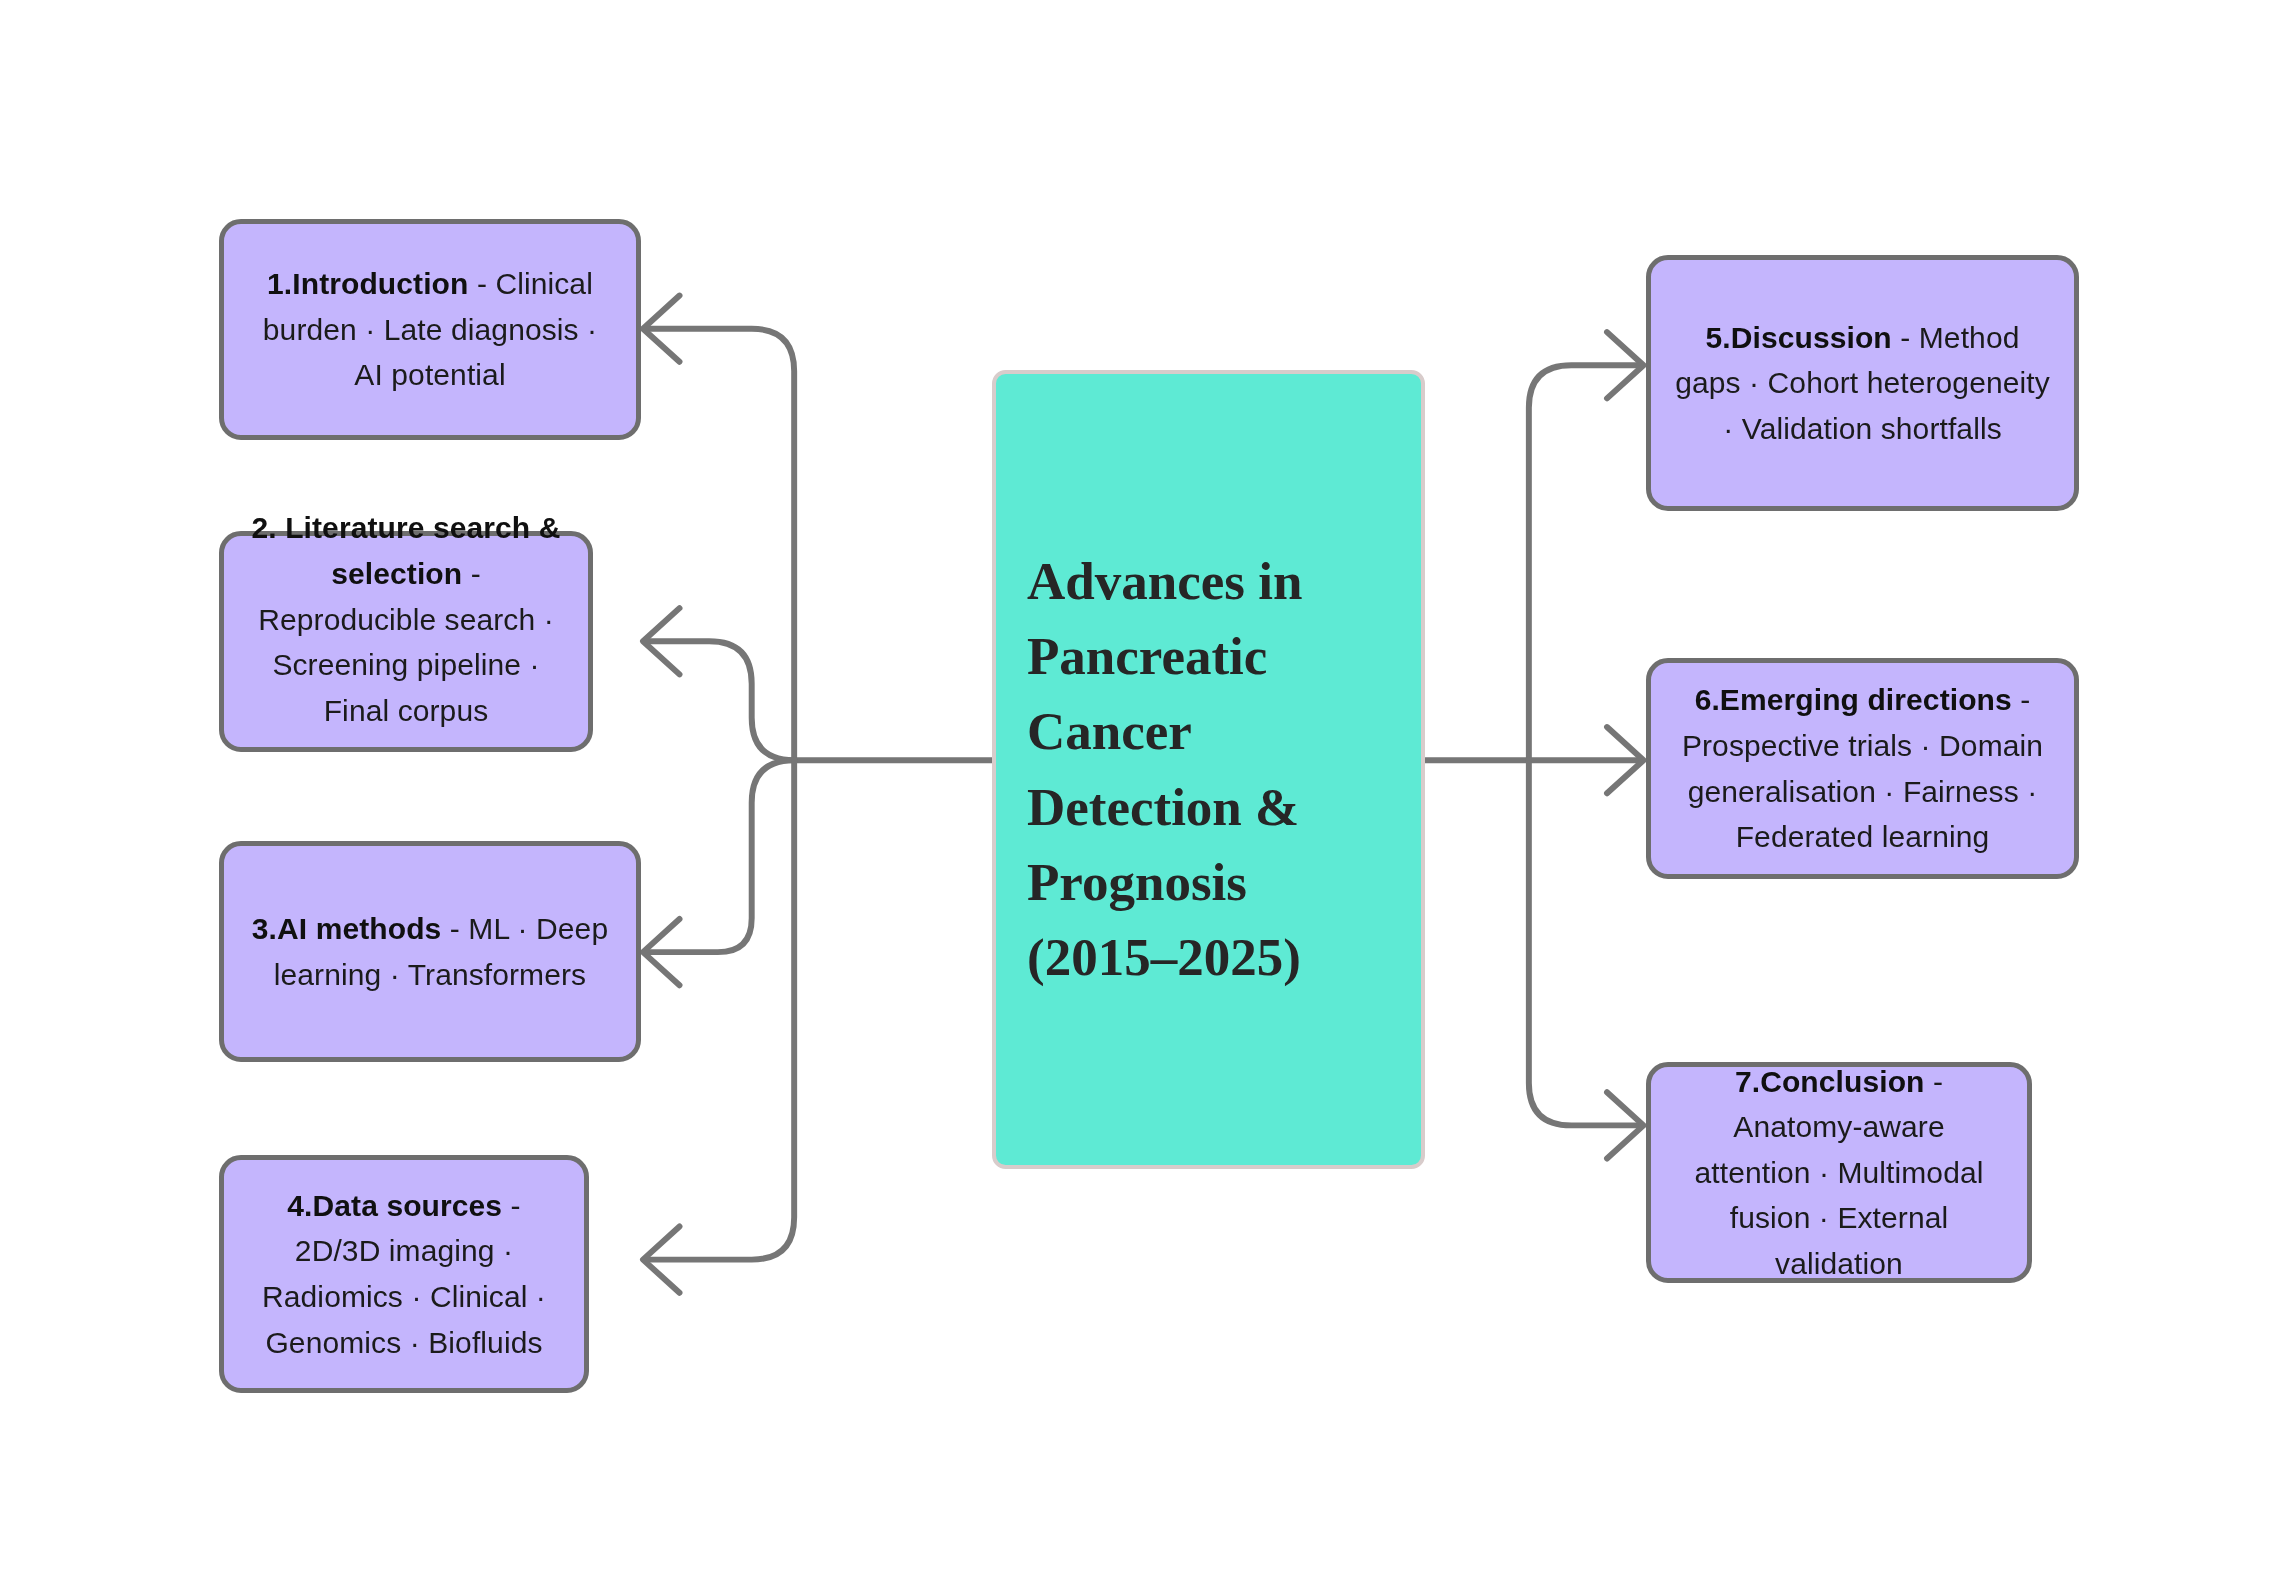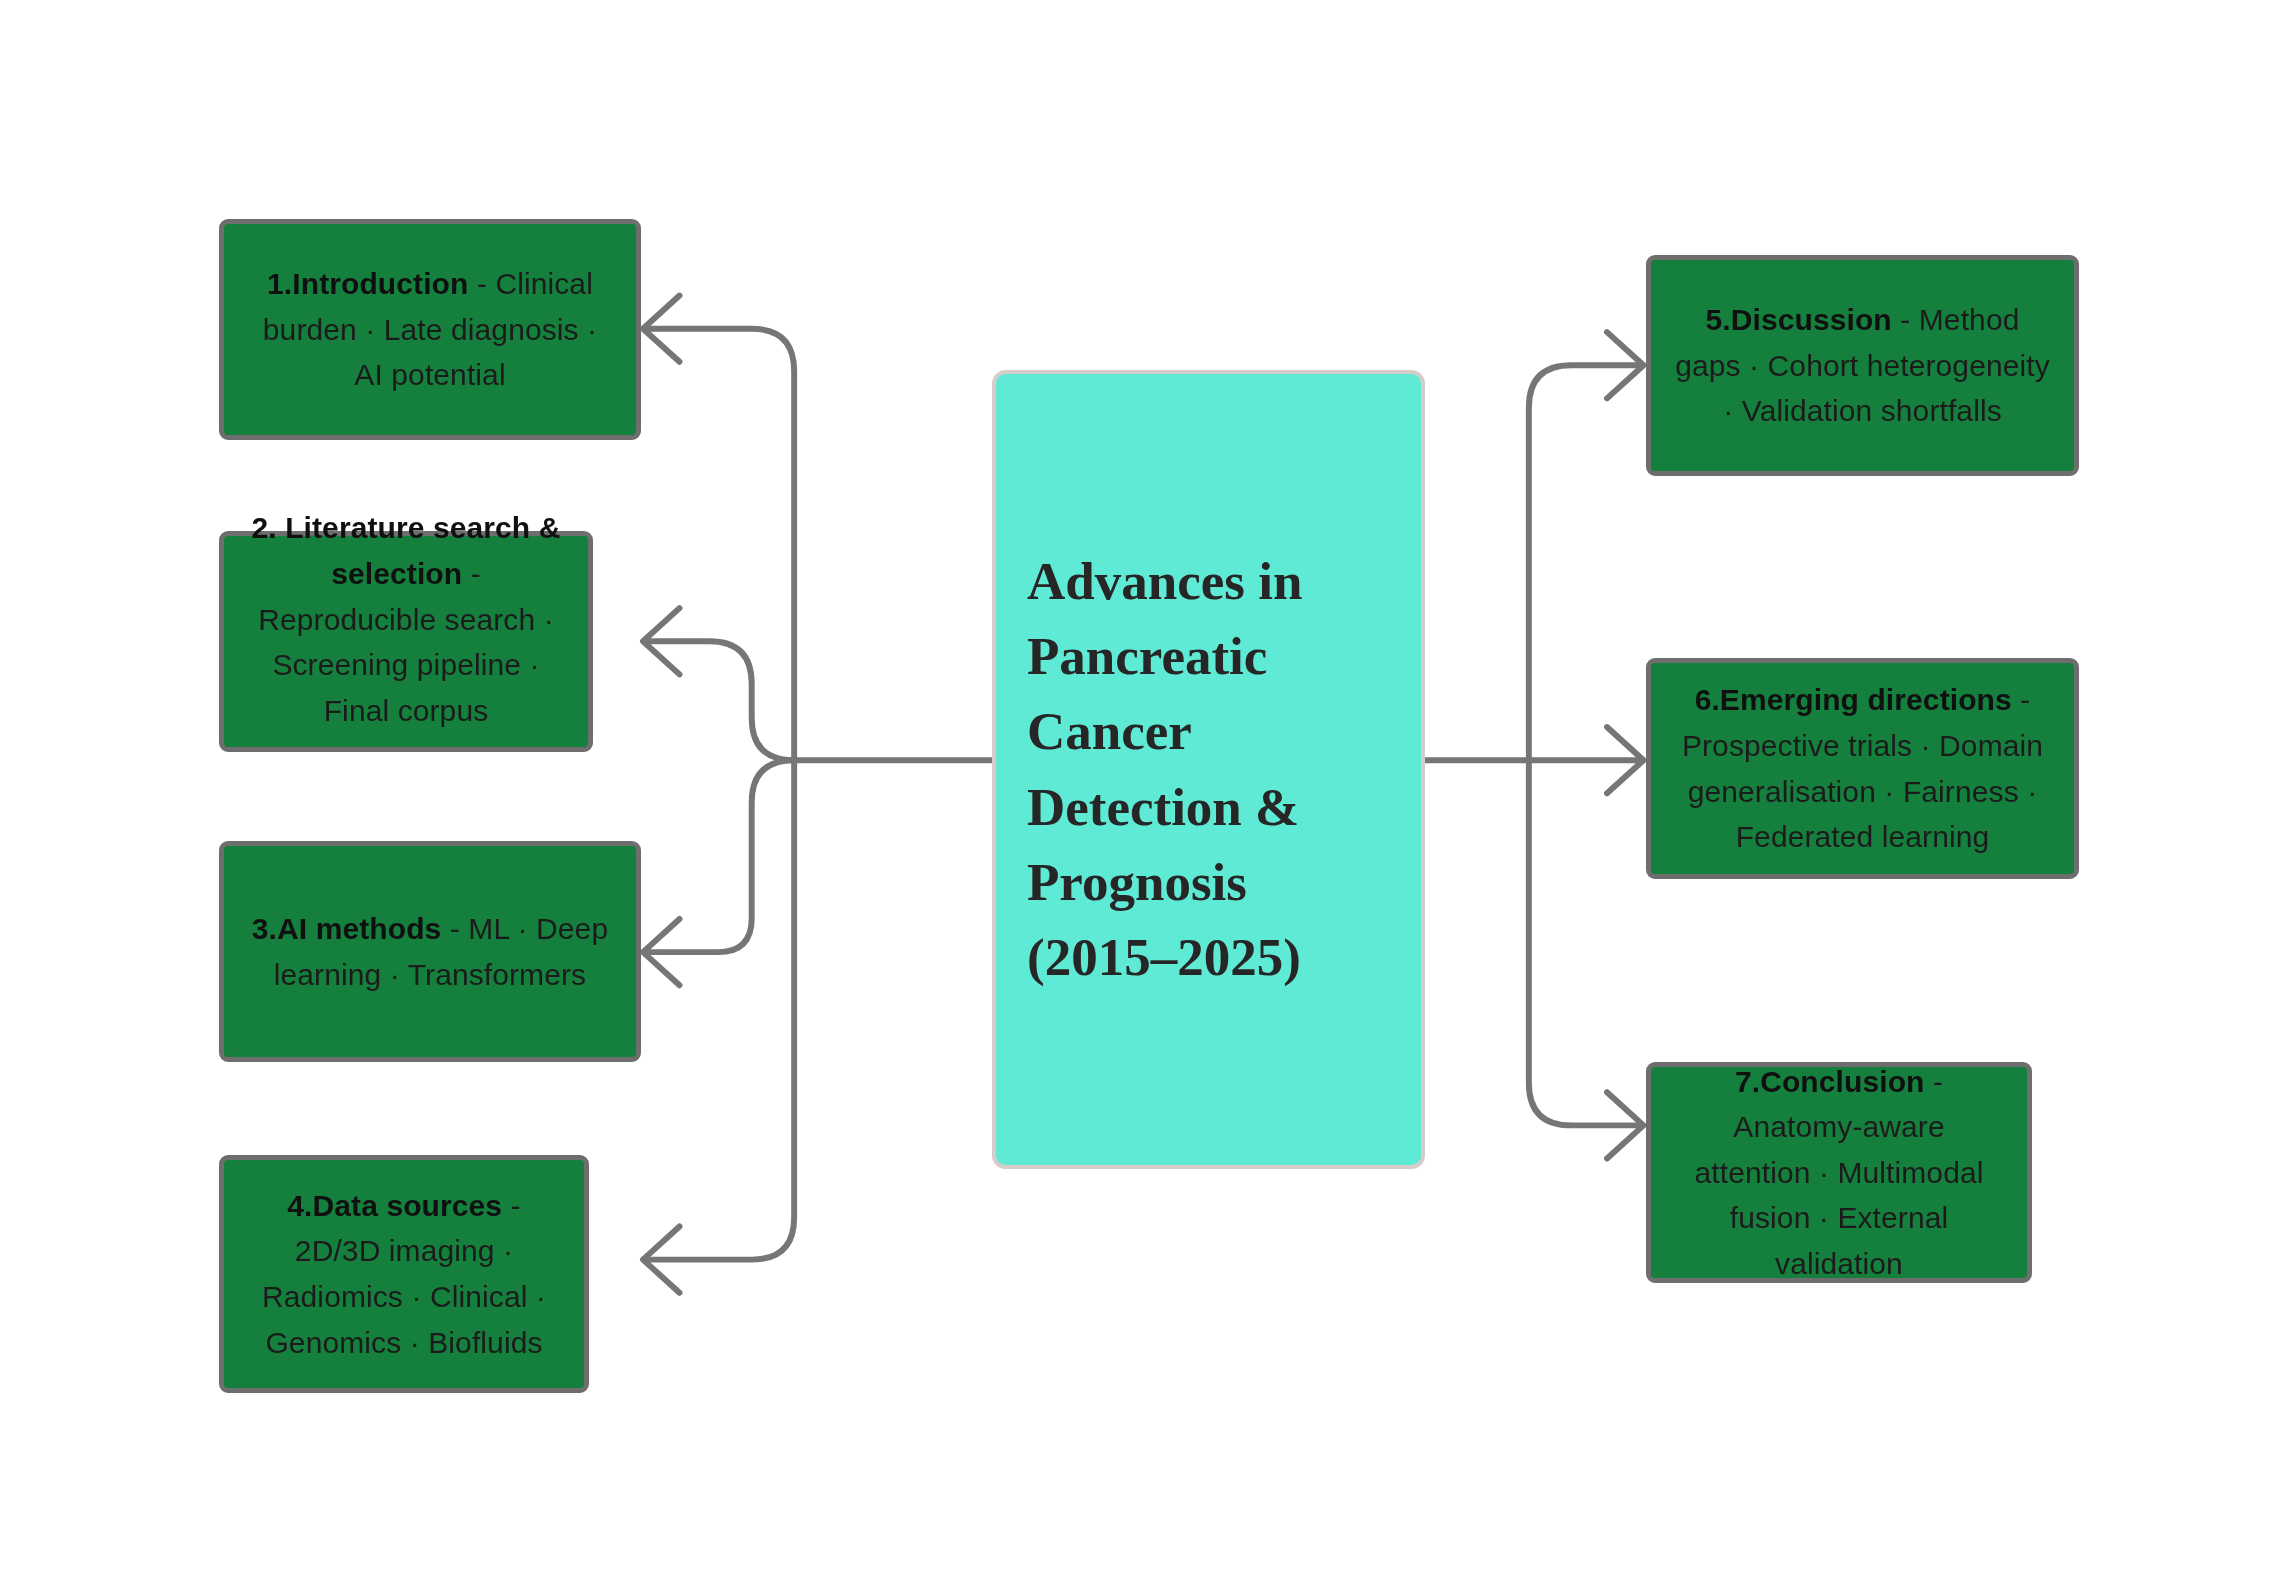--- a/index.html
+++ b/index.html
@@ -10,23 +10,23 @@
   }
   #canvas{position:relative;width:2295px;height:1590px;overflow:hidden;background:#fff;}
 
   
   #edges{position:absolute;left:0;top:0;width:2295px;height:1590px;pointer-events:none;}
 
   
   .node{
     position:absolute;
     box-sizing:border-box;
-    background:#15803d;
+    background:#c4b5fd;
     border:5.1px solid #6E6E6E;
-    border-radius:9px;
+    border-radius:22px;
     display:flex;
     align-items:center;
     justify-content:center;
     padding:13.6px 22px;
   }
   .node .txt{
     font-size:30px;
     line-height:1.52;
     color:#1b1b1b;
     text-align:center;
@@ -34,21 +34,21 @@
     letter-spacing:0.1px;
   }
   .node .txt b{font-weight:700;color:#101010;}
 
   
   #n1{left:219px;top:219px;width:422px;height:221px;}
   #n2{left:219px;top:531px;width:374px;height:221px;align-items:flex-end;}
   #n3{left:219px;top:841px;width:422px;height:221px;}
   #n4{left:219px;top:1155px;width:370px;height:238px;}
   
-  #n5{left:1646px;top:255px;width:433px;height:221px;}
+  #n5{left:1646px;top:255px;width:433px;height:256px;}
   #n6{left:1646px;top:658px;width:433px;height:221px;}
   #n7{left:1646px;top:1062px;width:386px;height:221px;}
 
   
   #center{
     position:absolute;
     left:992px;top:370px;
     width:433px;height:799px;
     box-sizing:border-box;
     background:#5eead4;

